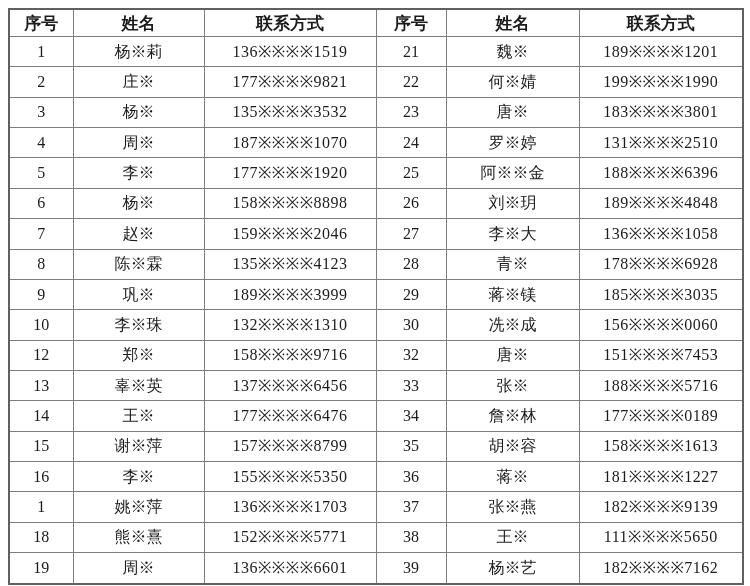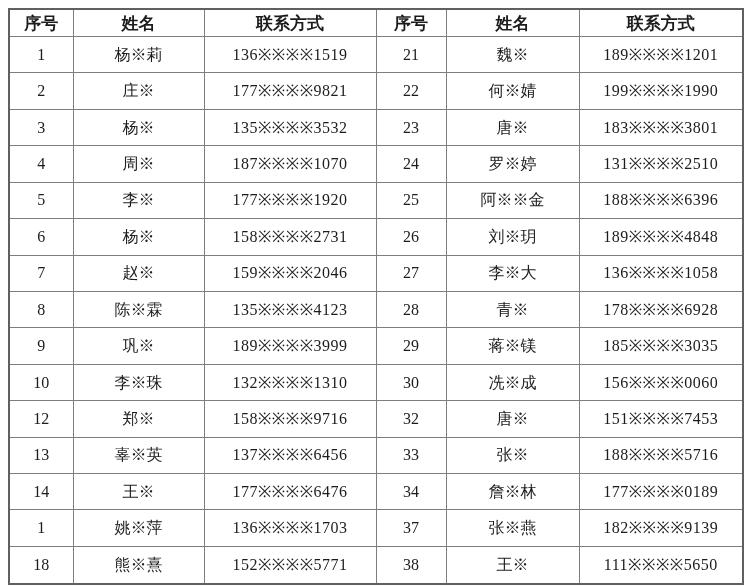--- a/index.html
+++ b/index.html
@@ -107,21 +107,21 @@
           <td data-name="serial-cell">5</td>
           <td data-name="name-cell">李※</td>
           <td data-name="phone-cell">177※※※※1920</td>
           <td data-name="serial-cell">25</td>
           <td data-name="name-cell">阿※※金</td>
           <td data-name="phone-cell">188※※※※6396</td>
         </tr>
         <tr data-name="table-row">
           <td data-name="serial-cell">6</td>
           <td data-name="name-cell">杨※</td>
-          <td data-name="phone-cell">158※※※※2731</td>
+          <td data-name="phone-cell">158※※※※8898</td>
           <td data-name="serial-cell">26</td>
           <td data-name="name-cell">刘※玥</td>
           <td data-name="phone-cell">189※※※※4848</td>
         </tr>
         <tr data-name="table-row">
           <td data-name="serial-cell">7</td>
           <td data-name="name-cell">赵※</td>
           <td data-name="phone-cell">159※※※※2046</td>
           <td data-name="serial-cell">27</td>
           <td data-name="name-cell">李※大</td>
@@ -169,30 +169,54 @@
         </tr>
         <tr data-name="table-row">
           <td data-name="serial-cell">14</td>
           <td data-name="name-cell">王※</td>
           <td data-name="phone-cell">177※※※※6476</td>
           <td data-name="serial-cell">34</td>
           <td data-name="name-cell">詹※林</td>
           <td data-name="phone-cell">177※※※※0189</td>
         </tr>
         <tr data-name="table-row">
+          <td data-name="serial-cell">15</td>
+          <td data-name="name-cell">谢※萍</td>
+          <td data-name="phone-cell">157※※※※8799</td>
+          <td data-name="serial-cell">35</td>
+          <td data-name="name-cell">胡※容</td>
+          <td data-name="phone-cell">158※※※※1613</td>
+        </tr>
+        <tr data-name="table-row">
+          <td data-name="serial-cell">16</td>
+          <td data-name="name-cell">李※</td>
+          <td data-name="phone-cell">155※※※※5350</td>
+          <td data-name="serial-cell">36</td>
+          <td data-name="name-cell">蒋※</td>
+          <td data-name="phone-cell">181※※※※1227</td>
+        </tr>
+        <tr data-name="table-row">
           <td data-name="serial-cell">1</td>
           <td data-name="name-cell">姚※萍</td>
           <td data-name="phone-cell">136※※※※1703</td>
           <td data-name="serial-cell">37</td>
           <td data-name="name-cell">张※燕</td>
           <td data-name="phone-cell">182※※※※9139</td>
         </tr>
         <tr data-name="table-row">
           <td data-name="serial-cell">18</td>
           <td data-name="name-cell">熊※熹</td>
           <td data-name="phone-cell">152※※※※5771</td>
           <td data-name="serial-cell">38</td>
           <td data-name="name-cell">王※</td>
           <td data-name="phone-cell">111※※※※5650</td>
         </tr>
+        <tr data-name="table-row">
+          <td data-name="serial-cell">19</td>
+          <td data-name="name-cell">周※</td>
+          <td data-name="phone-cell">136※※※※6601</td>
+          <td data-name="serial-cell">39</td>
+          <td data-name="name-cell">杨※艺</td>
+          <td data-name="phone-cell">182※※※※7162</td>
+        </tr>
       </tbody>
   </table>
 </div>
 
 </body></html>

